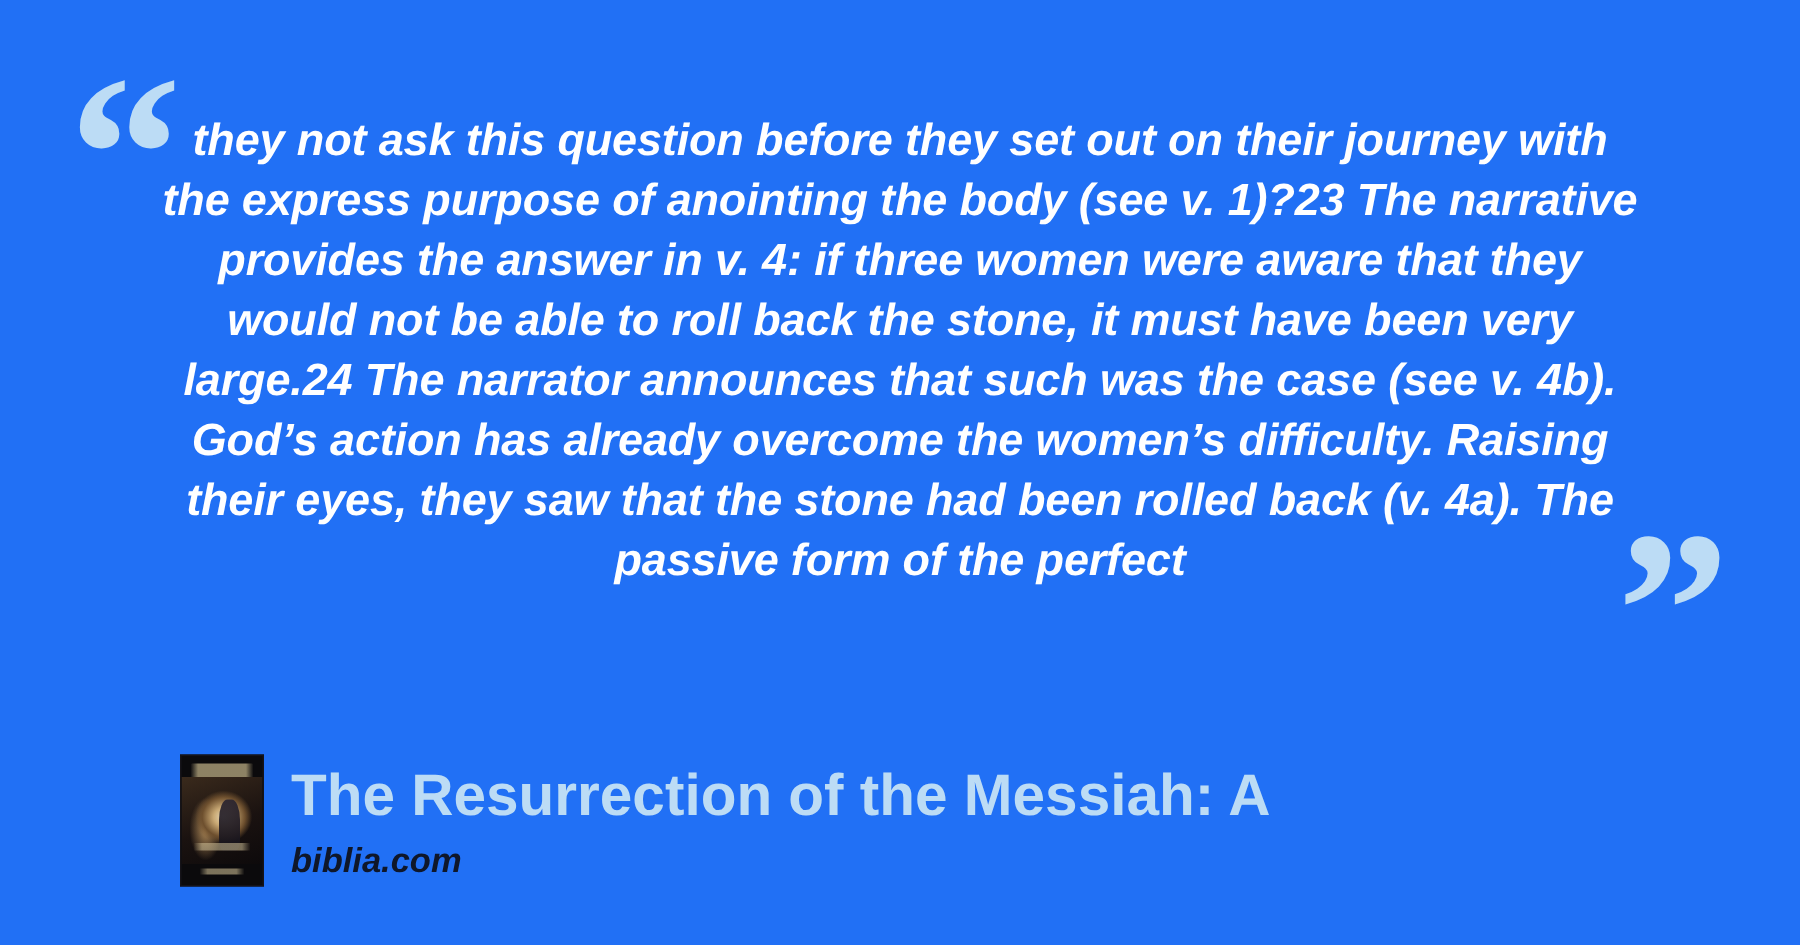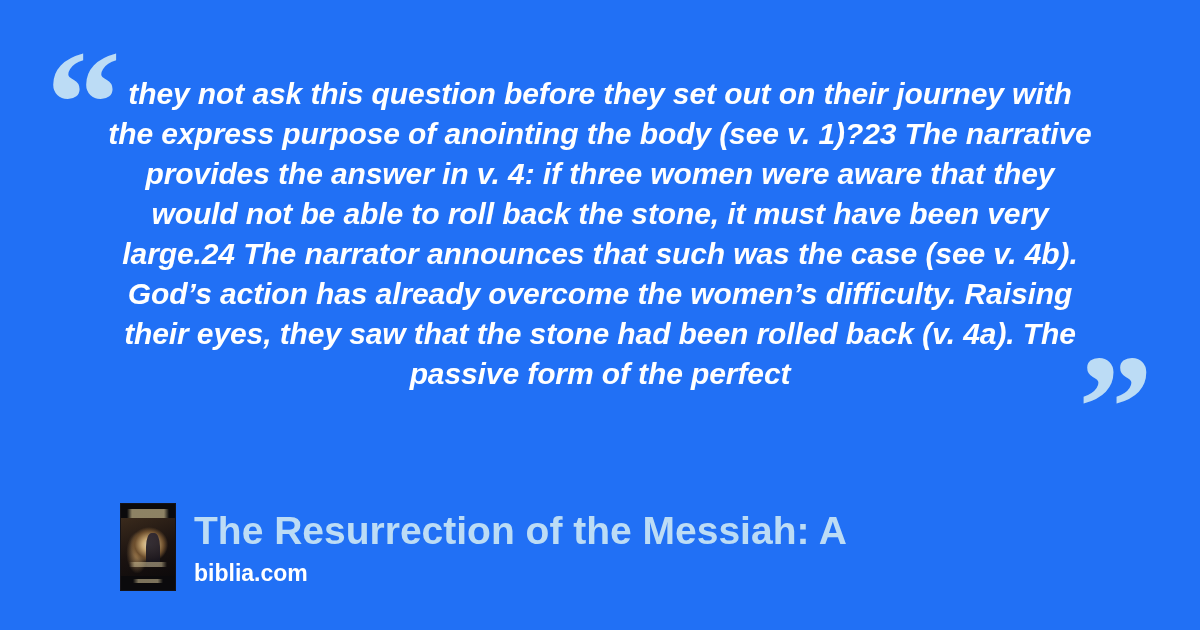--- a/index.html
+++ b/index.html
@@ -140,27 +140,28 @@
   }
   .work-title {
     color: #bcdcf5;
     font-size: 39px;
     font-weight: 700;
     line-height: 46px;
     white-space: nowrap;
     font-family: "Liberation Sans", sans-serif;
   }
   .site-name {
-    color: #ffffff;
+    color: #0f172a;
     font-size: 23px;
     font-weight: 700;
     line-height: 28px;
     margin-top: 5px;
     white-space: nowrap;
     font-family: "Liberation Sans", sans-serif;
+    font-style: italic;
   }
 </style>
 </head>
 <body>
 
 <div class="card">
 
   <div class="quote-area">
 
     <div class="quote-mark open">“</div>

